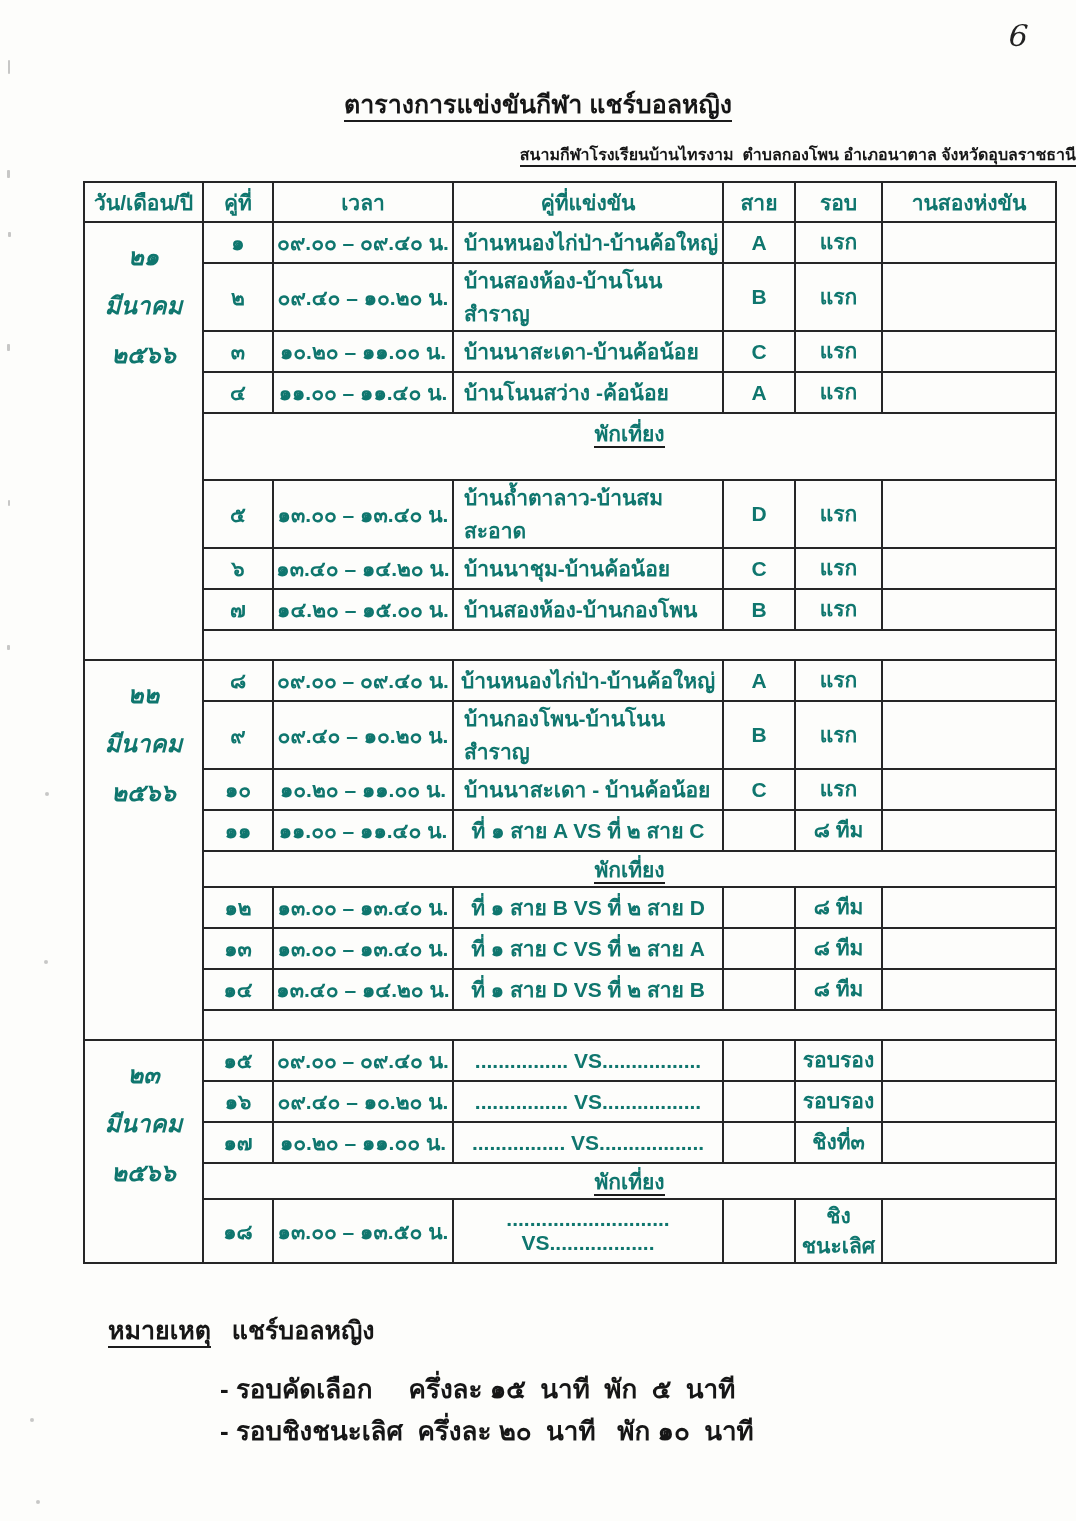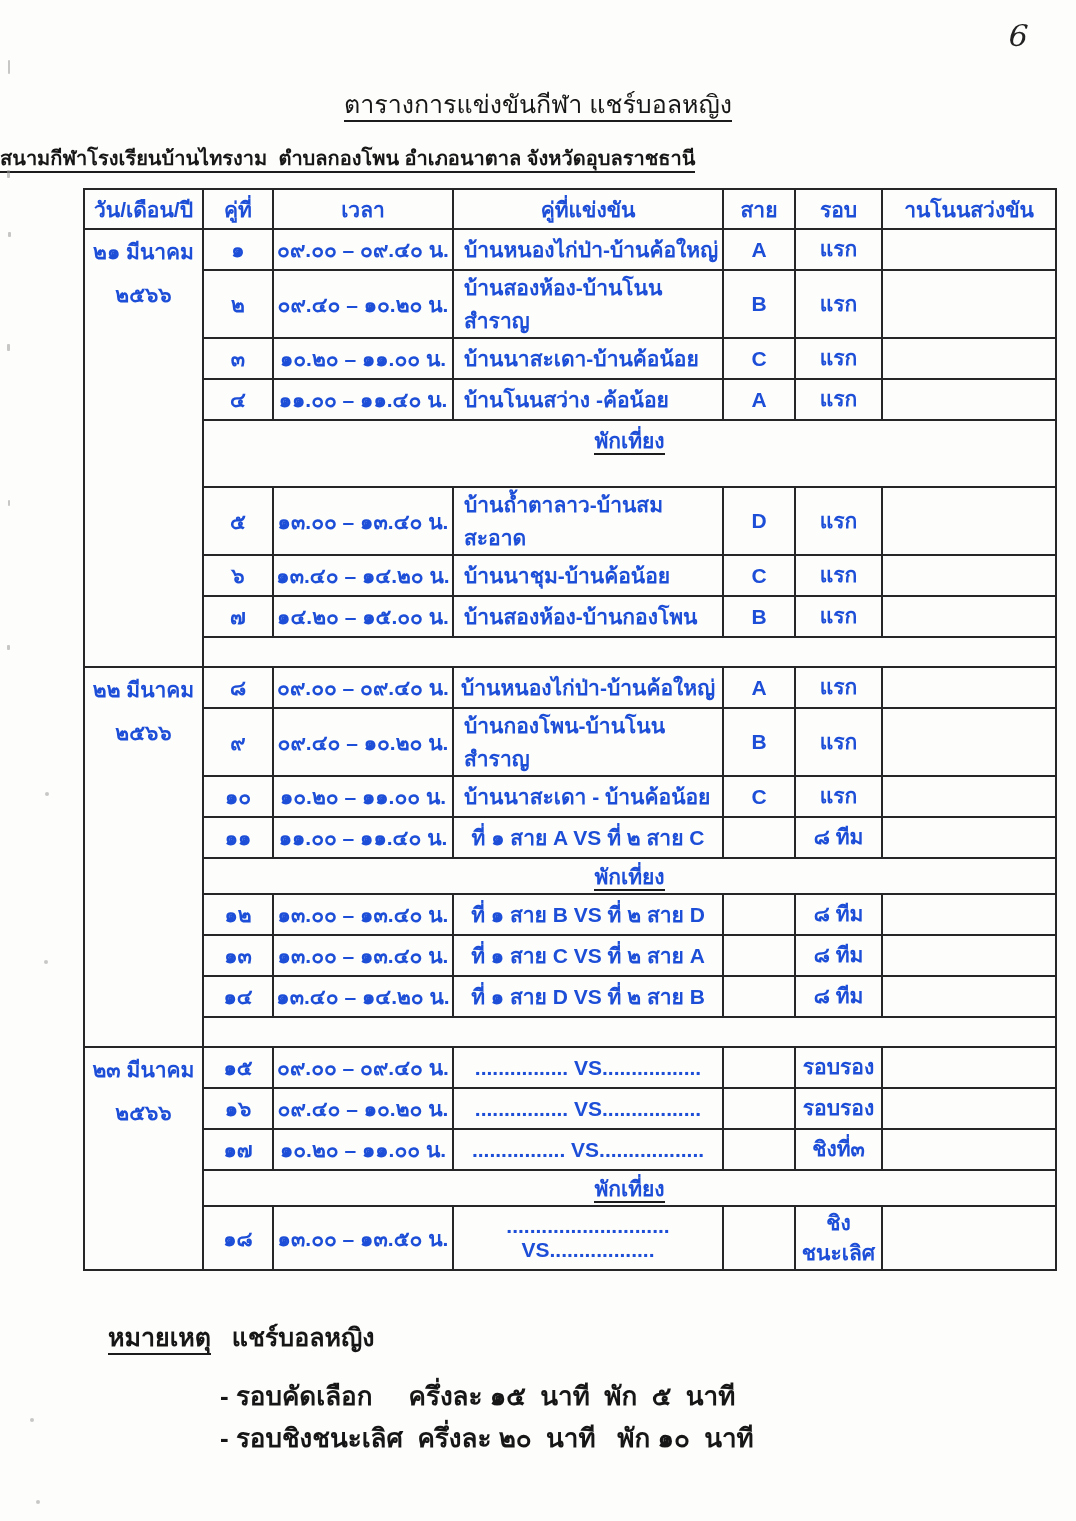--- a/index.html
+++ b/index.html
@@ -13,49 +13,49 @@
     overflow:hidden;
   }
   .page-number{
     position:absolute;top:18px;right:48px;
     font-family:"DejaVu Serif",serif;
     font-style:italic;font-size:30px;color:#222;
     transform:rotate(4deg);
   }
   .doc-title{
     margin:0;padding-top:84px;
-    text-align:center;font-size:25px;font-weight:normal;
+    text-align:center;font-size:25px;font-weight:bold;
   }
   .doc-subtitle{
     margin:0;margin-top:18px;
-    text-align:left;font-size:20px;font-weight:bold;
+    text-align:right;font-size:16px;font-weight:bold;
     white-space:pre;
   }
   .doc-title .u, .doc-subtitle .u{
     border-bottom:2.5px solid #1c1c1c;padding-bottom:2px;
   }
   table.schedule{
     border-collapse:collapse;table-layout:fixed;
     margin-left:83px;margin-top:14px;
     width:930px;
     border:2.5px solid #1d1d1d;
-    font-size:21px;font-weight:bold;color:#1d4ed8;
+    font-size:21px;font-weight:bold;color:#0f766e;
   }
   .schedule th,.schedule td{
     border:2px solid #262626;
     text-align:center;vertical-align:middle;
     padding:0 2px;overflow:hidden;
   }
   .schedule thead tr{height:40px;}
   .schedule th{font-weight:bold;font-size:21px;}
   .col0{width:113px}.col1{width:64px}.col2{width:174px}
   .col3{width:264px}.col4{width:66px}.col5{width:81px}.col6{width:168px}
   tr.h-match{height:41px;}
   tr.h-tall{height:64px;}
-  td.date-cell{vertical-align:top;line-height:2.05;font-size:21px;}
+  td.date-cell{vertical-align:top;padding-top:9px;line-height:2.05;font-size:24px;font-style:italic;}
   td.cell-match.left{text-align:left;padding-left:10px;}
   td.cell-match.center{text-align:center;}
   td.cell-round{white-space:pre-line;line-height:1.45;}
   td.break-cell{height:34px;margin-top:12px;}
   tbody.block-0 td.break-cell{height:62px;vertical-align:top;padding-top:3px;}
   td.break-cell .u{border-bottom:2.5px solid #1c1c1c;padding-bottom:1px;}
   td.spacer-cell{height:28px;}
   .notes{margin-top:46px;margin-left:108px;font-weight:bold;}
   .notes-head{font-size:25px;}
   .notes-head .u{border-bottom:2.5px solid #1c1c1c;padding-bottom:2px;}
@@ -85,21 +85,21 @@
 
   <table class="schedule" id="schedule-table">
     <thead>
       <tr id="header-row">
           <th class="col0">วัน/เดือน/ปี</th>
           <th class="col1">คู่ที่</th>
           <th class="col2">เวลา</th>
           <th class="col3">คู่ที่แข่งขัน</th>
           <th class="col4">สาย</th>
           <th class="col5">รอบ</th>
-          <th class="col6">านโนนสว่งขัน</th>
+          <th class="col6">านสองห่งขัน</th>
         </tr>
     </thead>
   <tbody class="day-block block-0">
         <tr class="h-match">
           <td class="date-cell col0" rowspan="9">
             <div>๒๑ มีนาคม</div>
             <div>๒๕๖๖</div>
           </td>
           <td class="cell-no">๑</td>
           <td class="cell-time">๐๙.๐๐ – ๐๙.๔๐ น.</td>

